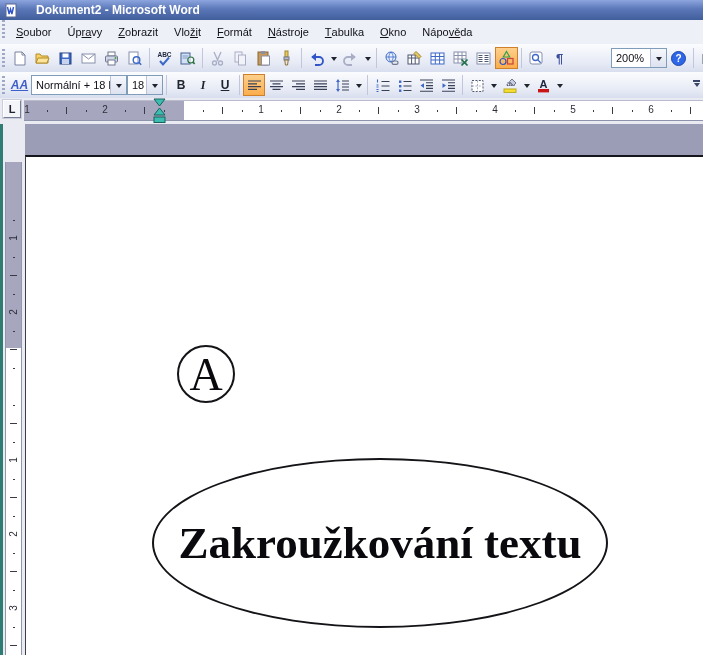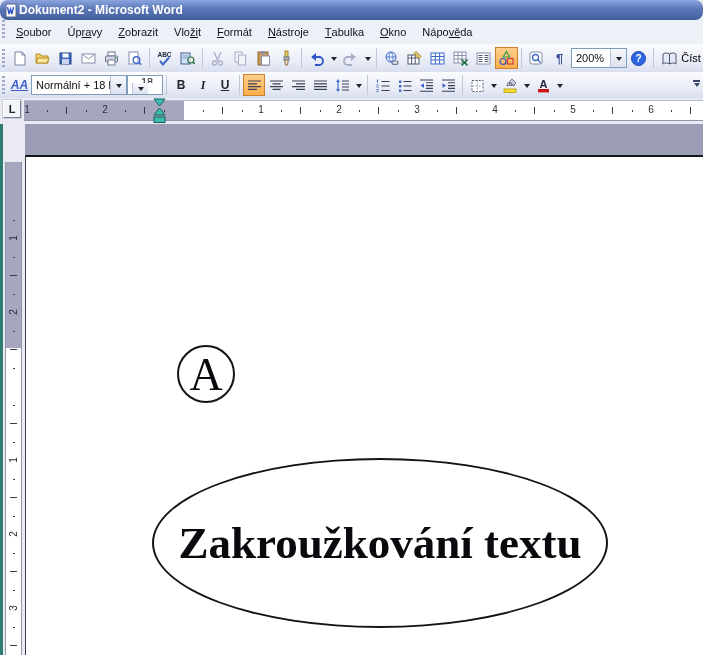--- a/index.html
+++ b/index.html
@@ -2,22 +2,22 @@
 <html><head>
 <meta charset="utf-8">
 <style>
   html,body{margin:0;padding:0;background:#cfd2e0;}
   .win{position:relative;width:703px;height:655px;overflow:hidden;
        font-family:"Liberation Sans",sans-serif;background:#E8EAF4;}
 
   
   .titlebar{position:absolute;top:0;left:0;right:0;height:20px;
     background:linear-gradient(180deg,#8CA5DE 0%,#5B77B8 45%,#415E9C 100%);
-    display:flex;align-items:center;gap:1px;padding-left:3px;
-    color:#fff;font-weight:bold;font-size:12px;border-radius:8px;}
+    display:flex;align-items:center;gap:18px;padding-left:3px;
+    color:#fff;font-weight:bold;font-size:12px;}
   .word-ico{width:15px;height:15px;flex:0 0 auto;}
 
   
   .menubar{position:absolute;top:20px;left:0;right:0;height:24px;
     background:#EEF0F8;border-bottom:1px solid #D4D8E8;
     display:flex;align-items:stretch;font-size:11px;color:#101018;}
   .menu-item{display:flex;align-items:center;padding:0 8px;}
   .menu-item u{text-decoration:underline;}
 
   
@@ -272,21 +272,21 @@
         <svg width="17" height="17" viewBox="0 0 17 17">
           <rect x="2" y="2" width="12" height="12" rx="2" fill="#fff" stroke="#8890AC"></rect>
           <circle cx="7.5" cy="7.5" r="3" fill="none" stroke="#3E68C8" stroke-width="1.3"></circle>
           <path d="M9.7 9.7l3 3" stroke="#3E68C8" stroke-width="1.3"></path>
         </svg>
       </span>
     <span class="tbtn">
         <span class="glyph" style="color:#3A4C9C;font-size:13px;">¶</span>
       </span>
 
-    <span class="combo" style="width:56px;">
+    <span class="combo" style="width:56px;margin-left:40px;">
       <span class="val">200%</span>
       <span class="caret">
           <span class="ctri"></span>
         </span>
     </span>
 
     <span class="tbtn">
         <svg width="17" height="17" viewBox="0 0 17 17">
           <circle cx="8.5" cy="8.5" r="7" fill="#2E66E8" stroke="#1E46A8"></circle>
           <text x="8.5" y="12" font-size="10" text-anchor="middle" font-weight="bold" fill="#fff">?</text>
@@ -310,21 +310,21 @@
     <span class="tbtn">
         <span class="glyph" style="color:#3E5FC8;font-style:italic;text-decoration:underline;">AA</span>
       </span>
 
     <span class="combo" style="width:96px;">
       <span class="val">Normální + 18 b</span>
       <span class="caret">
           <span class="ctri"></span>
         </span>
     </span>
-    <span class="combo" style="width:36px;flex-direction:column;">
+    <span class="combo" style="width:36px;">
       <span class="val">18</span>
       <span class="caret">
           <span class="ctri"></span>
         </span>
     </span>
 
     <span class="sep"></span>
 
     <span class="tbtn" style="width:22px;">
         <span class="glyph">B</span>

